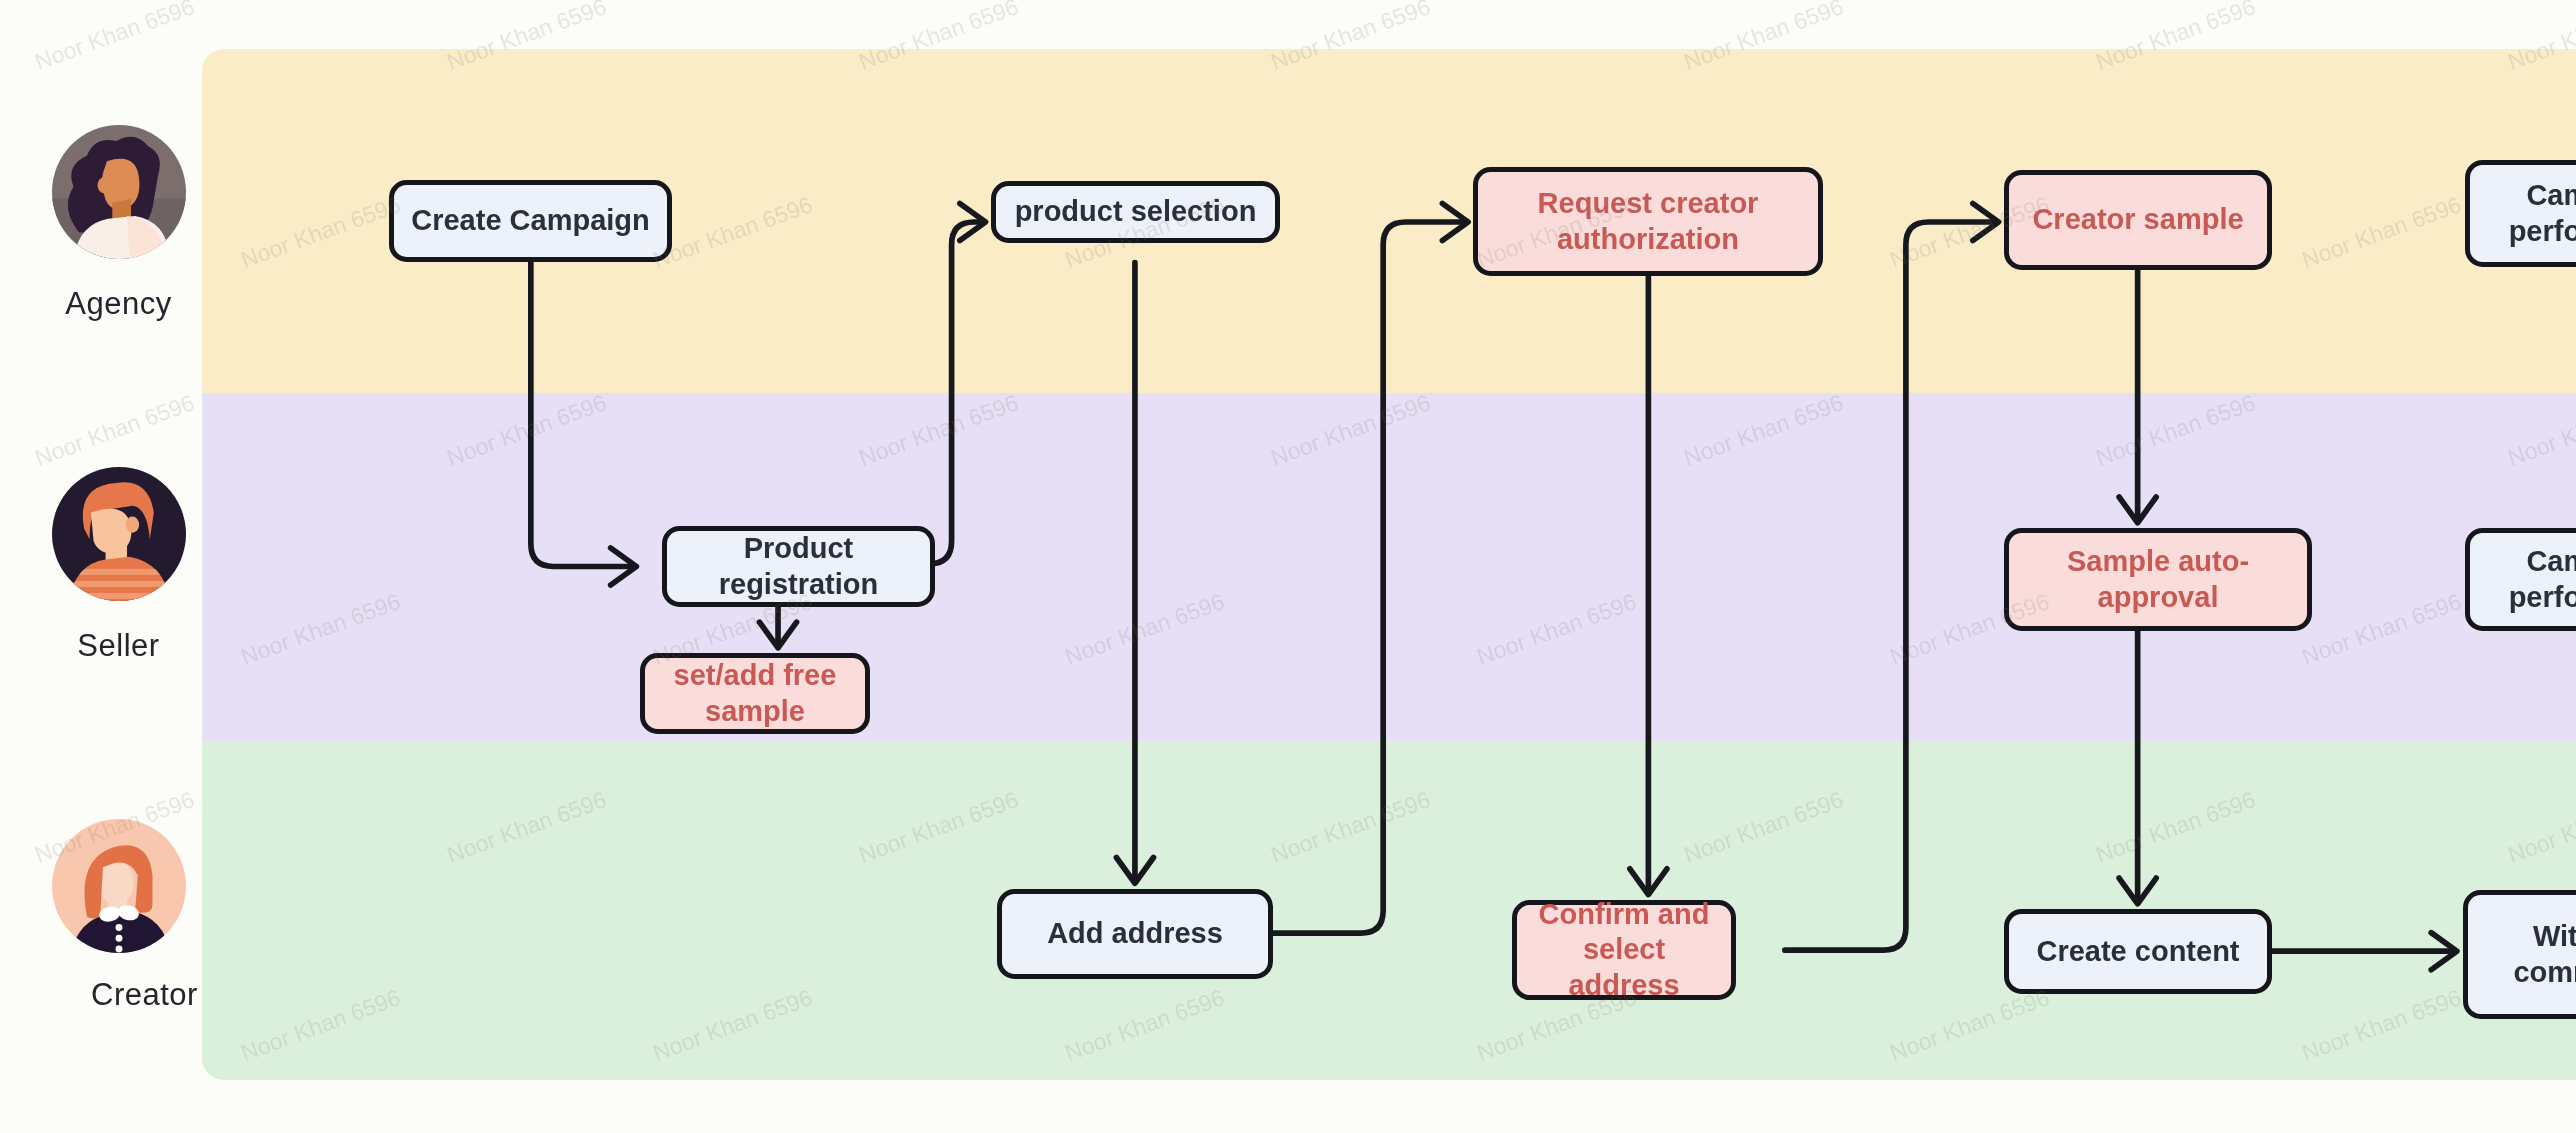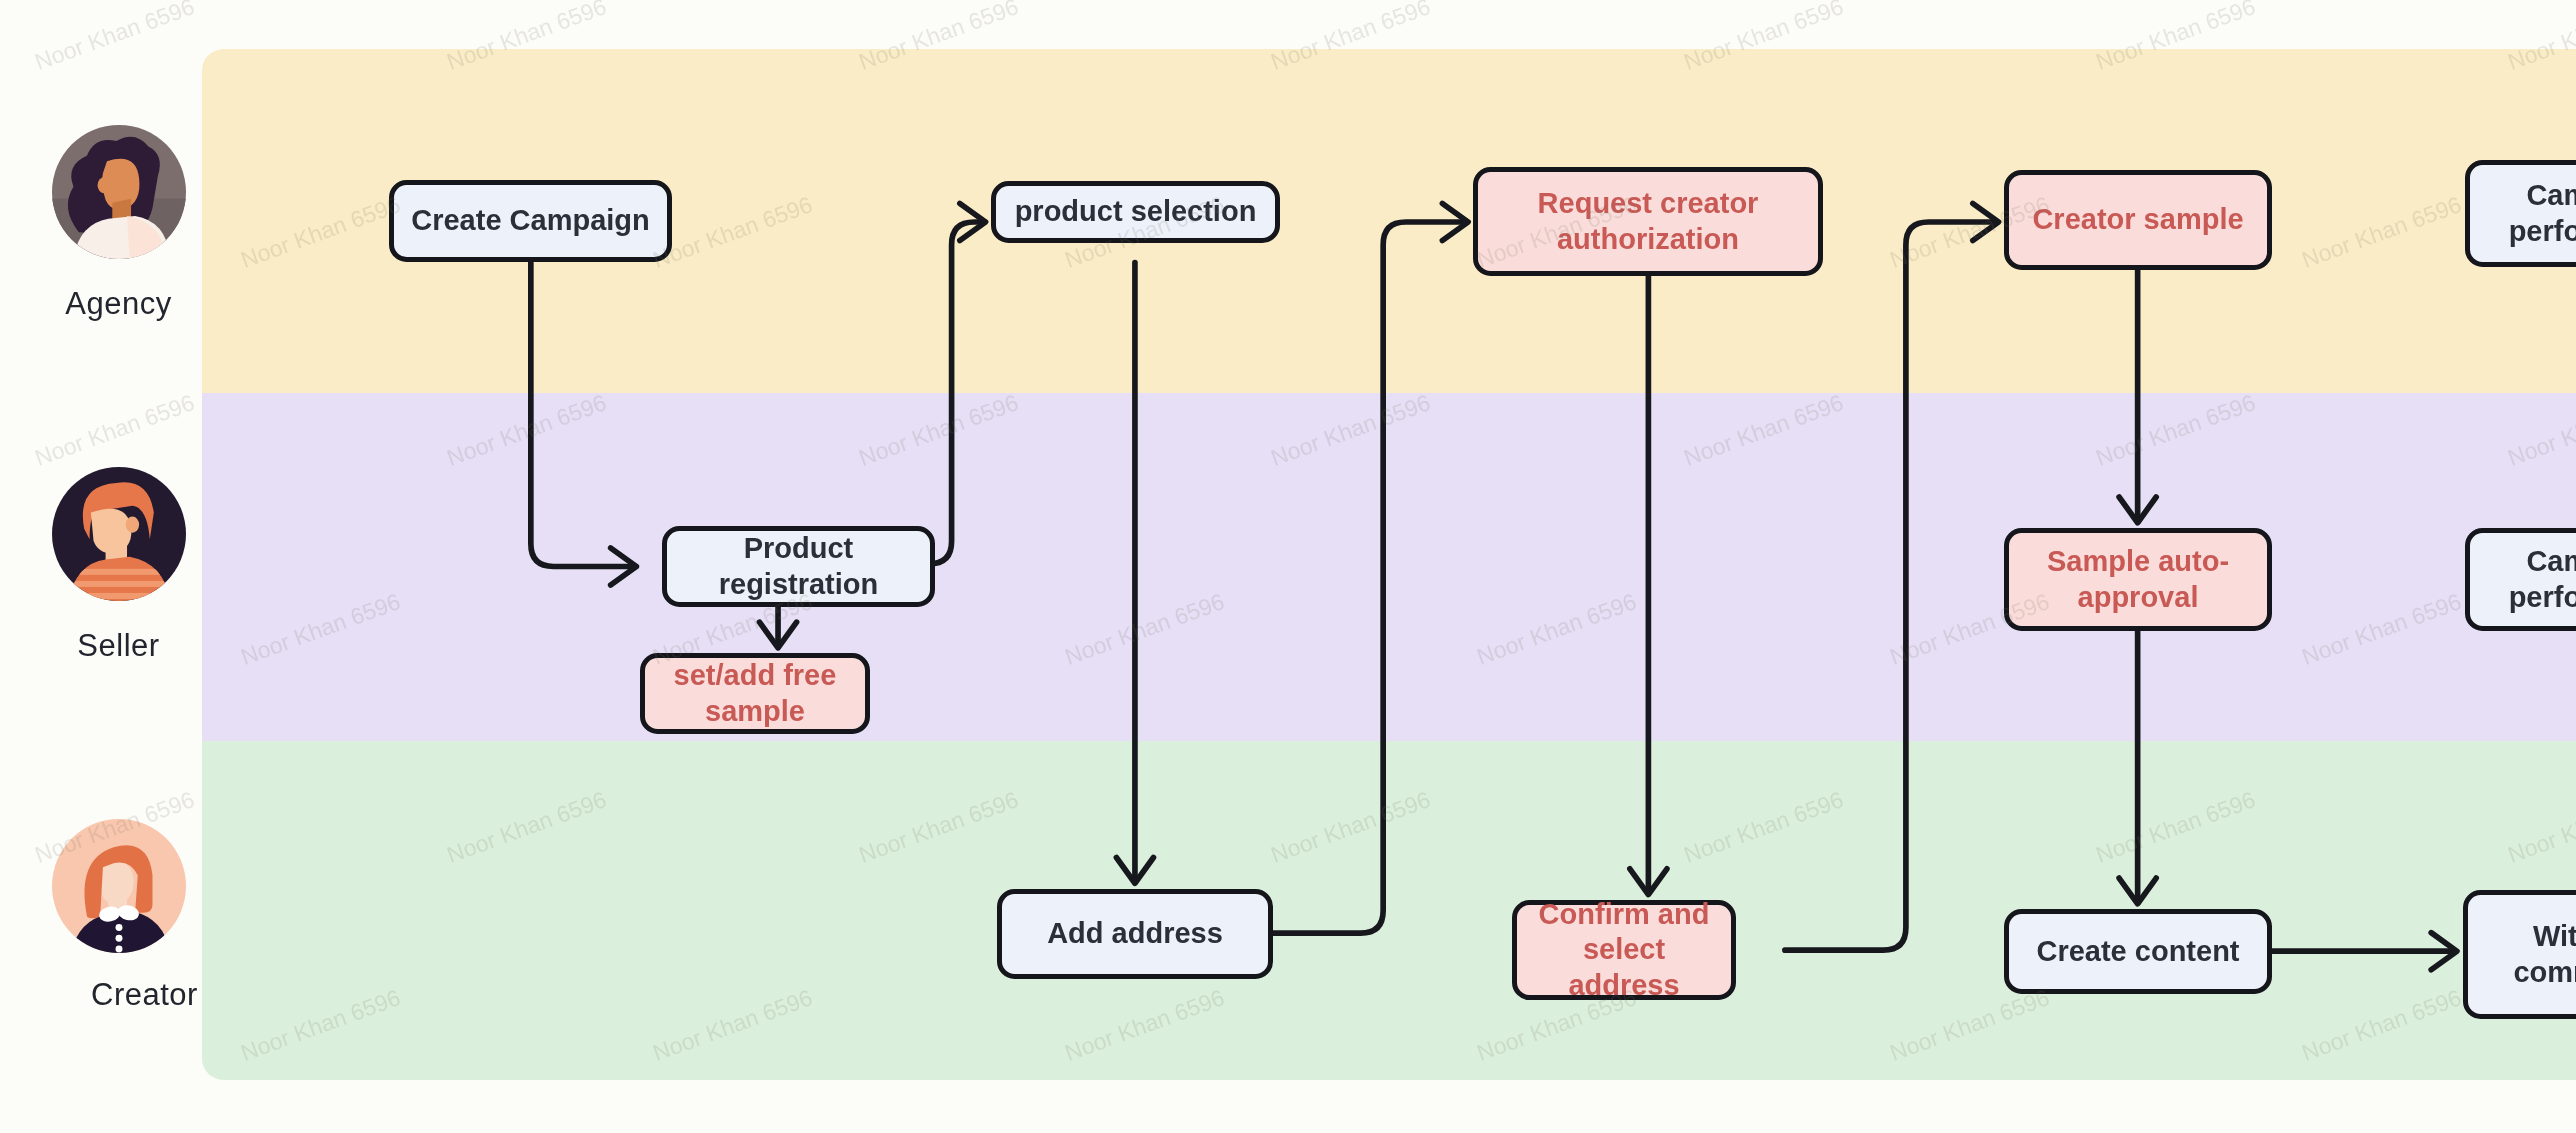--- a/index.html
+++ b/index.html
@@ -149,21 +149,21 @@
   <div class="node default" style="left:389px;  top:180px;  width:283px; height:82px;">Create Campaign</div>
   <div class="node default" style="left:991px; top:181px;  width:289px; height:62px;">product selection</div>
   <div class="node highlight" style="left:1473px; top:167px;  width:350px; height:109px;">Request creator
 authorization</div>
   <div class="node highlight" style="left:2004px; top:170px;  width:268px; height:100px;">Creator sample</div>
   <div class="node default" style="left:2465px; top:160px;  width:263px; height:107px;">Campaign
 performance</div>
 
   <div class="node default" style="left:641px; top:526px; width:273px; height:81px;margin-left:21px;">Product registration</div>
   <div class="node highlight" style="left:640px; top:653px; width:230px; height:81px;">set/add free sample</div>
-  <div class="node highlight" style="left:2004px; top:528px; width:268px; height:103px;">Sample auto-
+  <div class="node highlight" style="left:2004px; top:528px; width:308px; height:103px;">Sample auto-
 approval</div>
   <div class="node default" style="left:2465px; top:528px; width:263px; height:103px;">Campaign
 performance</div>
 
   <div class="node default" style="left:997px; top:889px; width:276px; height:90px;">Add address</div>
   <div class="node highlight" style="left:1512px; top:900px; width:224px; height:100px;">Confirm and select
 address</div>
   <div class="node default" style="left:2004px; top:909px; width:268px; height:85px;">Create content</div>
   <div class="node default" style="left:2463px; top:890px; width:270px; height:129px;">Withdraw
 commission</div>

